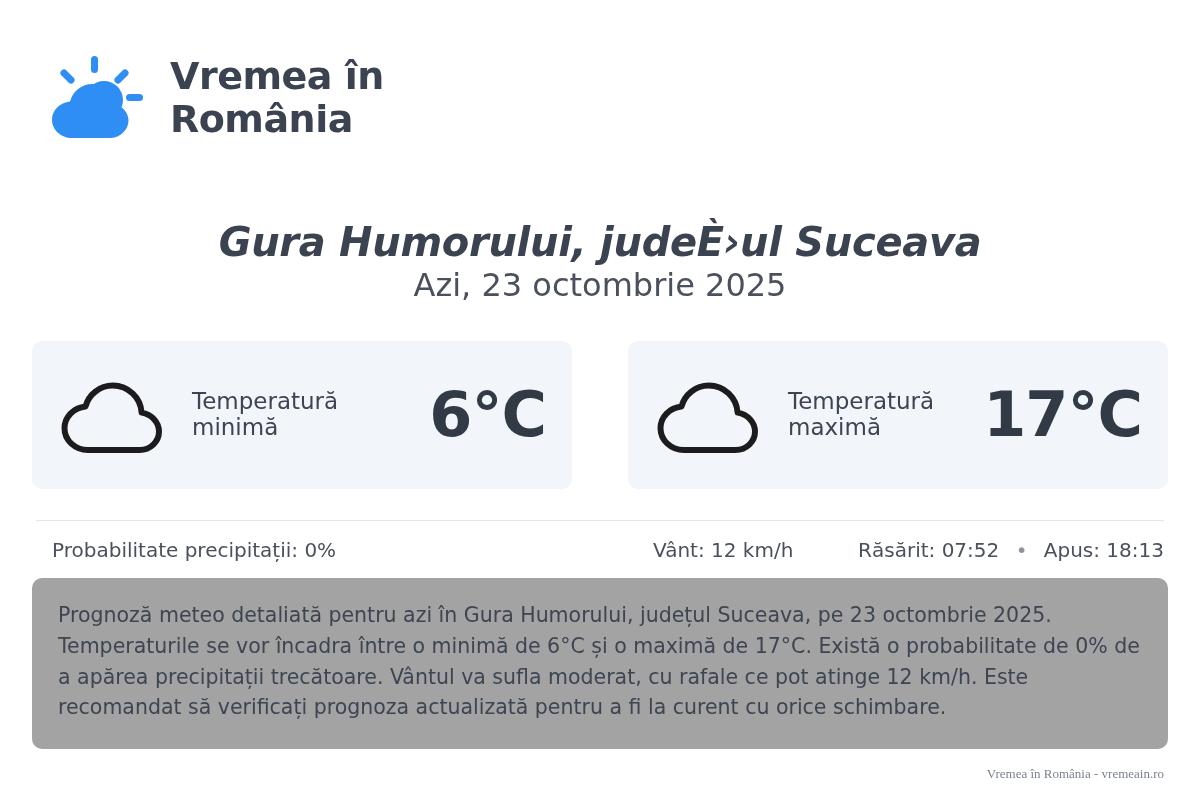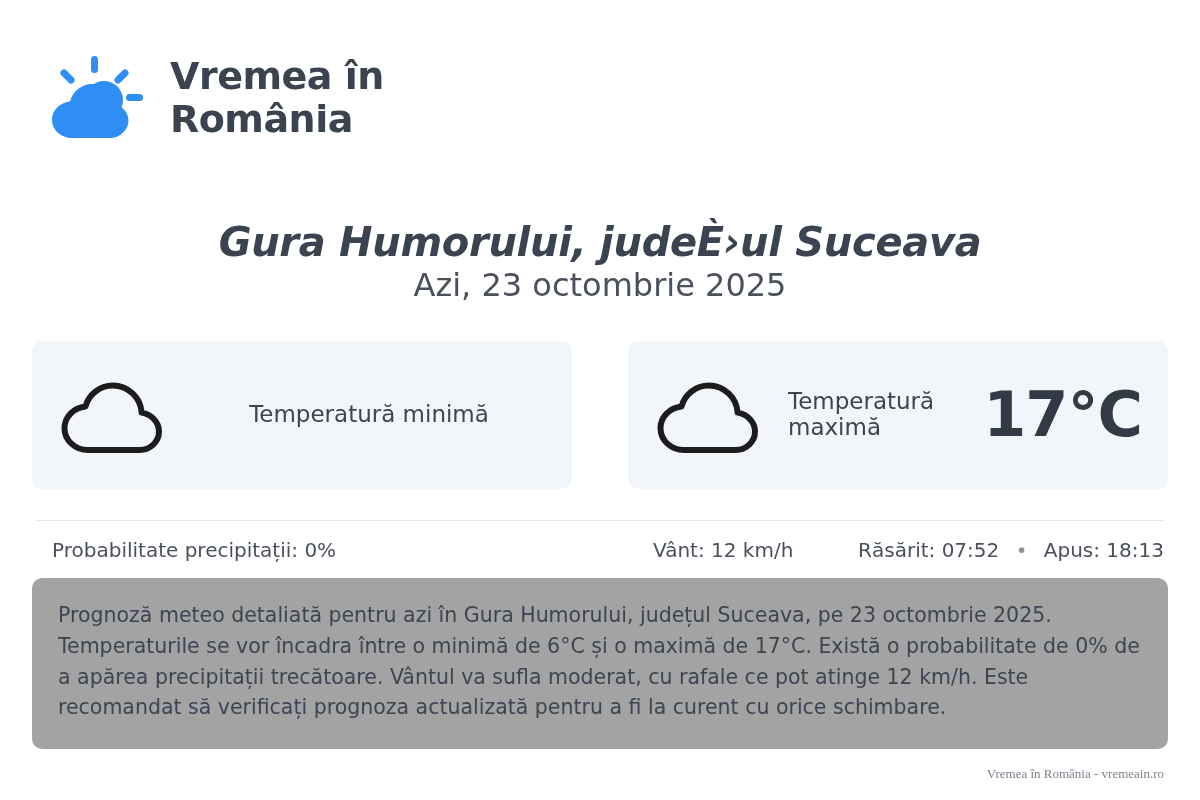--- a/index.html
+++ b/index.html
@@ -161,20 +161,21 @@
   <div class="cards">
 
     <div class="card">
       <span class="card-icon">
         <svg viewBox="0 0 122 86" width="122" height="86" xmlns="http://www.w3.org/2000/svg">
           <path d="M30 78c-13 0-23.5-9.8-23.5-21.8 0-11.2 9.1-20.5 21-21.7C30.6 22.6 41.6 13.5 54.8 13.5c15.3 0 27.9 12 28.8 27.1C93.6 42.3 101 50.2 101 59.6c0 10.2-8.7 18.4-19.4 18.4H30z" fill="none" stroke="#1c1c1c" stroke-width="6" stroke-linejoin="round"></path>
         </svg>
       </span>
       <div class="card-body">
         <div class="card-label">Temperatură minimă</div>
+        <div class="card-value">6°C</div>
       </div>
     </div>
 
     <div class="card">
       <span class="card-icon">
         <svg viewBox="0 0 122 86" width="122" height="86" xmlns="http://www.w3.org/2000/svg">
           <path d="M30 78c-13 0-23.5-9.8-23.5-21.8 0-11.2 9.1-20.5 21-21.7C30.6 22.6 41.6 13.5 54.8 13.5c15.3 0 27.9 12 28.8 27.1C93.6 42.3 101 50.2 101 59.6c0 10.2-8.7 18.4-19.4 18.4H30z" fill="none" stroke="#1c1c1c" stroke-width="6" stroke-linejoin="round"></path>
         </svg>
       </span>
       <div class="card-body">

